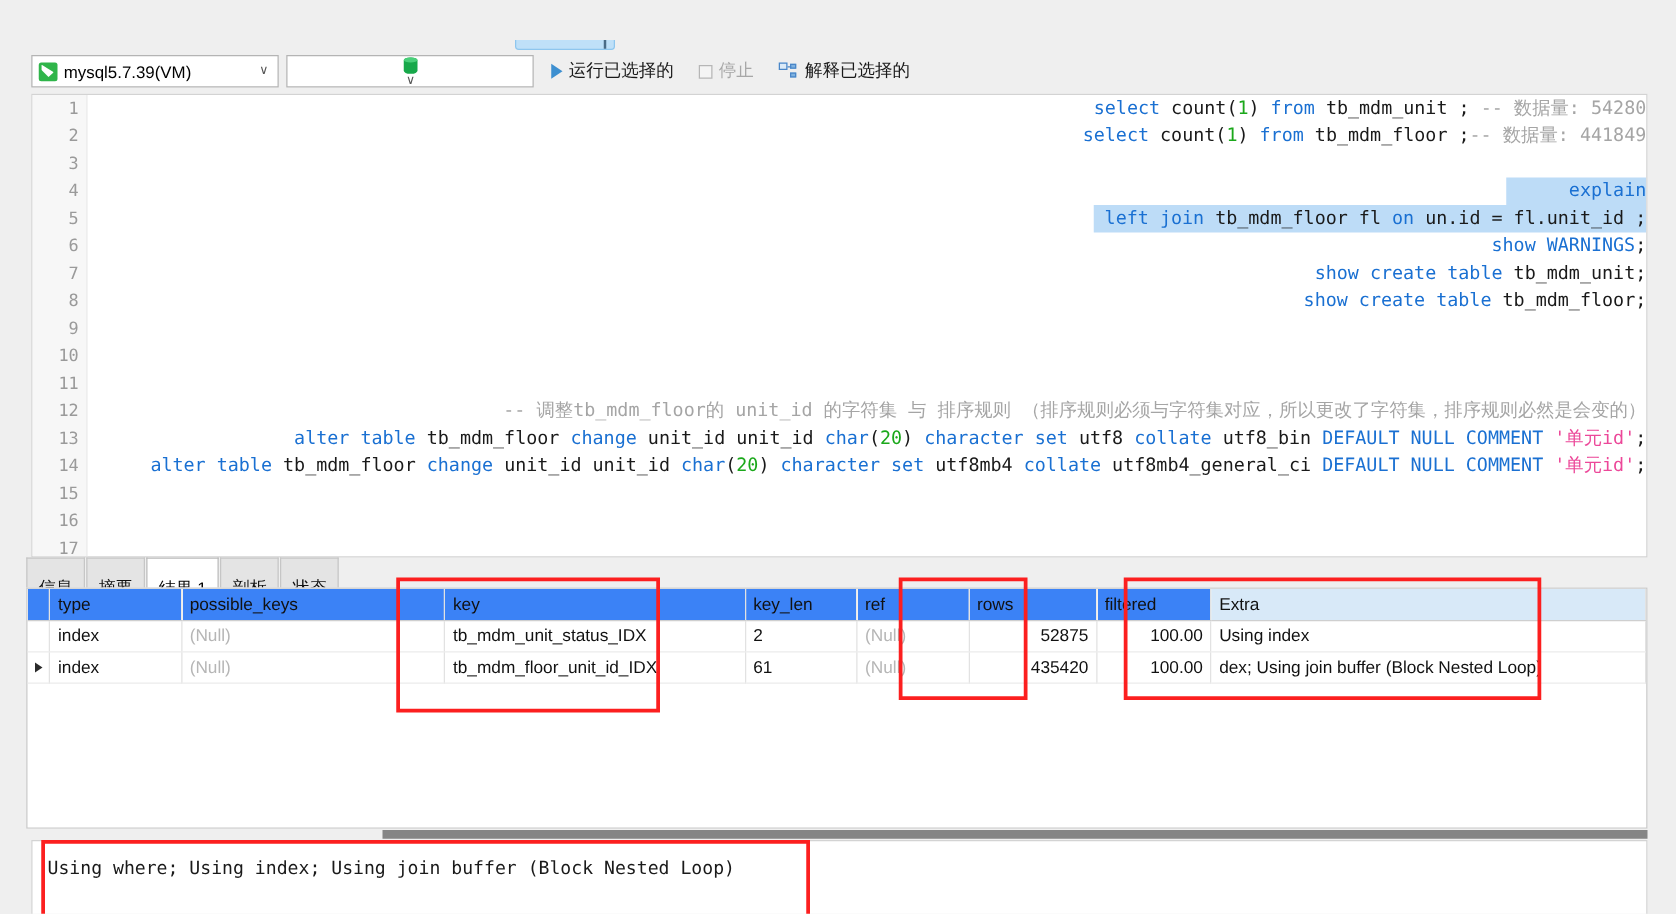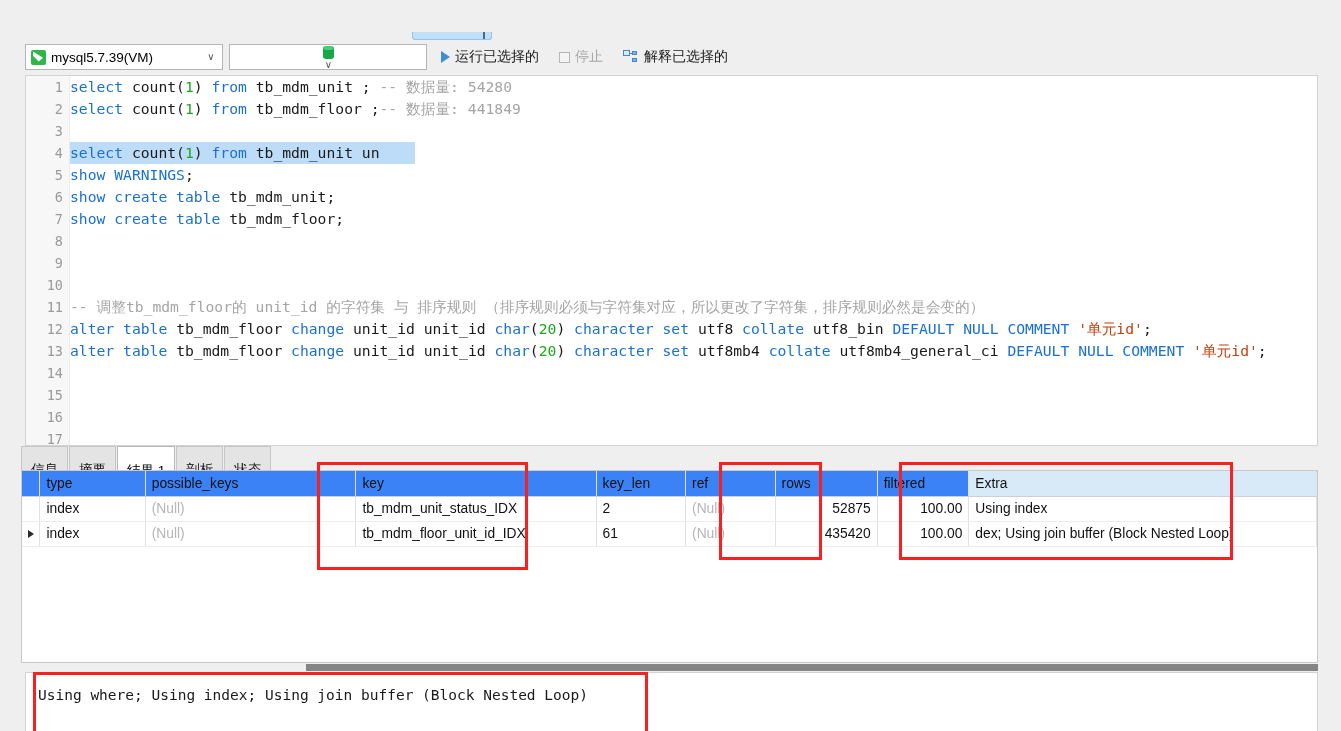--- a/index.html
+++ b/index.html
@@ -107,36 +107,37 @@
     overflow: hidden;
   }
   .gutter {
     position: absolute; left: 0; top: 0; width: 44px; height: 100%;
     background: #f7f7f7; border-right: 1px solid #ececec;
   }
   .codearea {
     position: absolute; left: 44px; top: 0; right: 0; height: 100%;
     font-family: "DejaVu Sans Mono", monospace;
     font-size: 14.7px;
+    text-align: right;
   }
   .crow {
     height: 22px; line-height: 22px; white-space: pre;
     position: relative;
   }
   .lnum {
     position: absolute; right: 6px; height: 22px; line-height: 22px;
     font-family: "DejaVu Sans Mono", monospace;
     font-size: 13.5px; color: #9a9a9a;
   }
   .codearea .crow > span { white-space: pre; }
   .kw   { color: #1a70d2; }
   .num  { color: #1ba81b; }
   .plain{ color: #1a1a1a; }
   .cmt  { color: #a5a5a5; }
-  .str  { color: #c2410c; }
+  .str  { color: #ec4899; }
   .selbox { background: #bddcf7; }
 
   
   .respane {
     position: absolute; left: 21px; top: 415px; width: 1297px; height: 216px;
   }
   .tabs {
     position: absolute; left: 0; top: 0; height: 24px; display: flex; align-items: flex-end;
   }
   .tab {
@@ -277,21 +278,22 @@
         <div class="crow"><span class="lnum">13</span></div>
         <div class="crow"><span class="lnum">14</span></div>
         <div class="crow"><span class="lnum">15</span></div>
         <div class="crow"><span class="lnum">16</span></div>
         <div class="crow"><span class="lnum">17</span></div>
       </div>
     <div class="codearea" id="codearea">
         <div class="crow"><span class="kw">select </span><span class="plain">count(</span><span class="num">1</span><span class="plain">) </span><span class="kw">from </span><span class="plain">tb_mdm_unit ; </span><span class="cmt">-- 数据量: 54280</span></div>
         <div class="crow"><span class="kw">select </span><span class="plain">count(</span><span class="num">1</span><span class="plain">) </span><span class="kw">from </span><span class="plain">tb_mdm_floor ;</span><span class="cmt">-- 数据量: 441849</span></div>
         <div class="crow">&nbsp;</div>
-        <div class="crow"><span class="selbox" style="display: inline-block; min-width: 345px;"><span class="kw">select </span><span class="plain">count(</span><span class="num">1</span><span class="plain">) </span><span class="kw">from </span><span class="plain">tb_mdm_unit un</span></span></div>
+        <div class="crow"><span class="selbox" style="display: inline-block; min-width: 112px;"><span class="kw">explain</span></span></div>
+        <div class="crow"><span class="selbox" style="display: inline-block; min-width: 442px;"><span class="kw">left join </span><span class="plain">tb_mdm_floor fl </span><span class="kw">on </span><span class="plain">un.id = fl.unit_id ;</span></span></div>
         <div class="crow"><span class="kw">show WARNINGS</span><span class="plain">;</span></div>
         <div class="crow"><span class="kw">show create table </span><span class="plain">tb_mdm_unit;</span></div>
         <div class="crow"><span class="kw">show create table </span><span class="plain">tb_mdm_floor;</span></div>
         <div class="crow">&nbsp;</div>
         <div class="crow">&nbsp;</div>
         <div class="crow">&nbsp;</div>
         <div class="crow"><span class="cmt">-- 调整tb_mdm_floor的 unit_id 的字符集 与 排序规则 （排序规则必须与字符集对应，所以更改了字符集，排序规则必然是会变的）</span></div>
         <div class="crow"><span class="kw">alter table </span><span class="plain">tb_mdm_floor </span><span class="kw">change </span><span class="plain">unit_id unit_id </span><span class="kw">char</span><span class="plain">(</span><span class="num">20</span><span class="plain">) </span><span class="kw">character set </span><span class="plain">utf8 </span><span class="kw">collate </span><span class="plain">utf8_bin </span><span class="kw">DEFAULT NULL COMMENT </span><span class="str">'单元id'</span><span class="plain">;</span></div>
         <div class="crow"><span class="kw">alter table </span><span class="plain">tb_mdm_floor </span><span class="kw">change </span><span class="plain">unit_id unit_id </span><span class="kw">char</span><span class="plain">(</span><span class="num">20</span><span class="plain">) </span><span class="kw">character set </span><span class="plain">utf8mb4 </span><span class="kw">collate </span><span class="plain">utf8mb4_general_ci </span><span class="kw">DEFAULT NULL COMMENT </span><span class="str">'单元id'</span><span class="plain">;</span></div>
         <div class="crow">&nbsp;</div>

